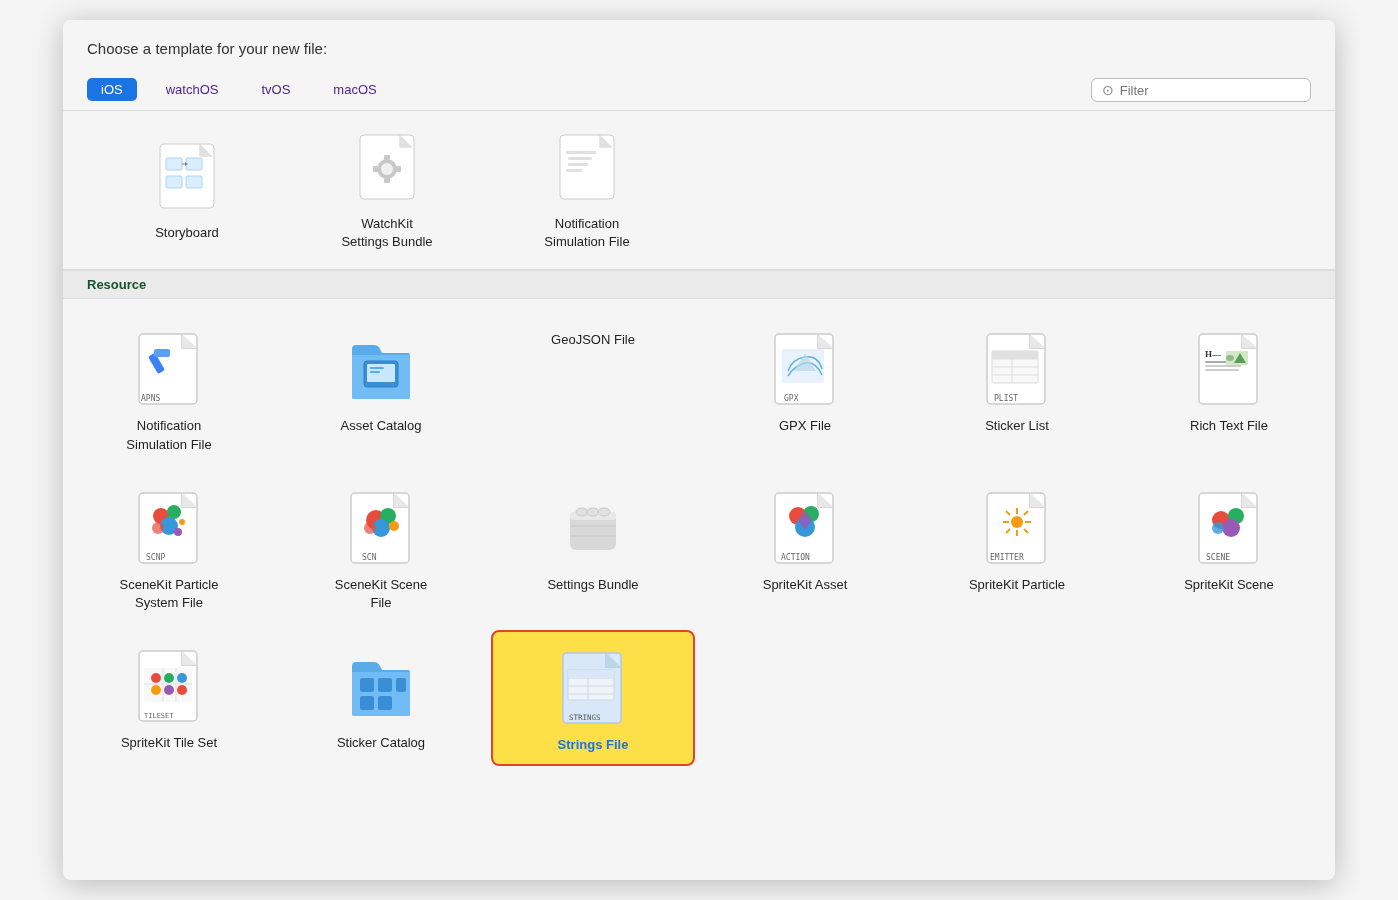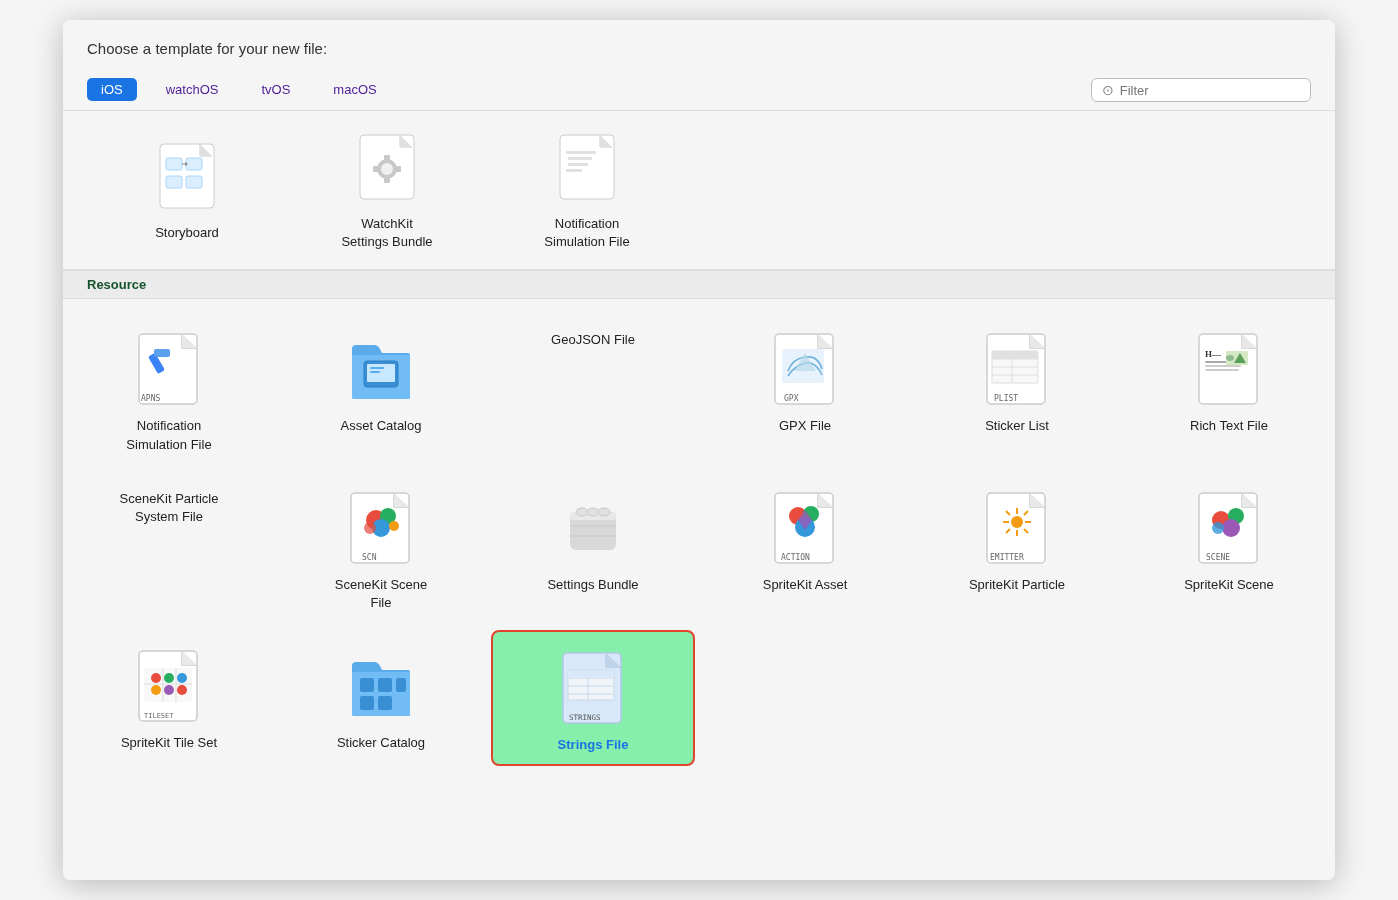--- a/index.html
+++ b/index.html
@@ -120,21 +120,21 @@
       flex-direction: column;
       align-items: center;
       padding: 18px 10px 10px 10px;
       cursor: pointer;
       text-align: center;
       border-radius: 6px;
       margin: 4px;
     }
     .grid-item.selected-outlined {
       border: 2px solid #e0442a;
-      background: #86efac;
+      background: #fde047;
       border-radius: 8px;
     }
     .item-icon {
       width: 72px;
       height: 76px;
       margin-bottom: 10px;
       display: flex;
       align-items: center;
       justify-content: center;
     }
@@ -319,20 +319,36 @@
 
             <rect x="30" y="20" width="22" height="14" rx="1" fill="#d4e8c4"></rect>
             <ellipse cx="34" cy="27" rx="4" ry="3" fill="#8fba8f"></ellipse>
             <polygon points="38,32 44,22 50,32" fill="#5a9e5a"></polygon>
           </svg>
         </div>
         <span class="item-label">Rich Text File</span>
       </div>
 
       <div class="grid-item">
+        <div class="item-icon">
+          <svg width="66" height="76" viewBox="0 0 66 76">
+            <rect x="3" y="3" width="58" height="70" rx="4" fill="white" stroke="#ccc" stroke-width="1.5"></rect>
+            <polyline points="46,3 46,17 61,17" fill="none" stroke="#ccc" stroke-width="1.5"></polyline>
+            <polygon points="46,3 61,17 46,17" fill="#e8e8e8"></polygon>
+
+            <circle cx="25" cy="26" r="8" fill="#e74c3c"></circle>
+            <circle cx="38" cy="22" r="7" fill="#27ae60"></circle>
+            <circle cx="33" cy="36" r="9" fill="#3498db"></circle>
+            <circle cx="22" cy="38" r="6" fill="#e74c3c" opacity="0.7"></circle>
+
+            <circle cx="46" cy="32" r="3" fill="#f39c12"></circle>
+            <circle cx="42" cy="42" r="4" fill="#9b59b6"></circle>
+            <text x="10" y="70" font-size="8" fill="#666" font-family="monospace">SCNP</text>
+          </svg>
+        </div>
         <span class="item-label">SceneKit Particle<br>System File</span>
       </div>
 
       <div class="grid-item">
         <div class="item-icon">
           <svg width="66" height="76" viewBox="0 0 66 76">
             <rect x="3" y="3" width="58" height="70" rx="4" fill="white" stroke="#ccc" stroke-width="1.5"></rect>
             <polyline points="46,3 46,17 61,17" fill="none" stroke="#ccc" stroke-width="1.5"></polyline>
             <polygon points="46,3 61,17 46,17" fill="#e8e8e8"></polygon>
 

